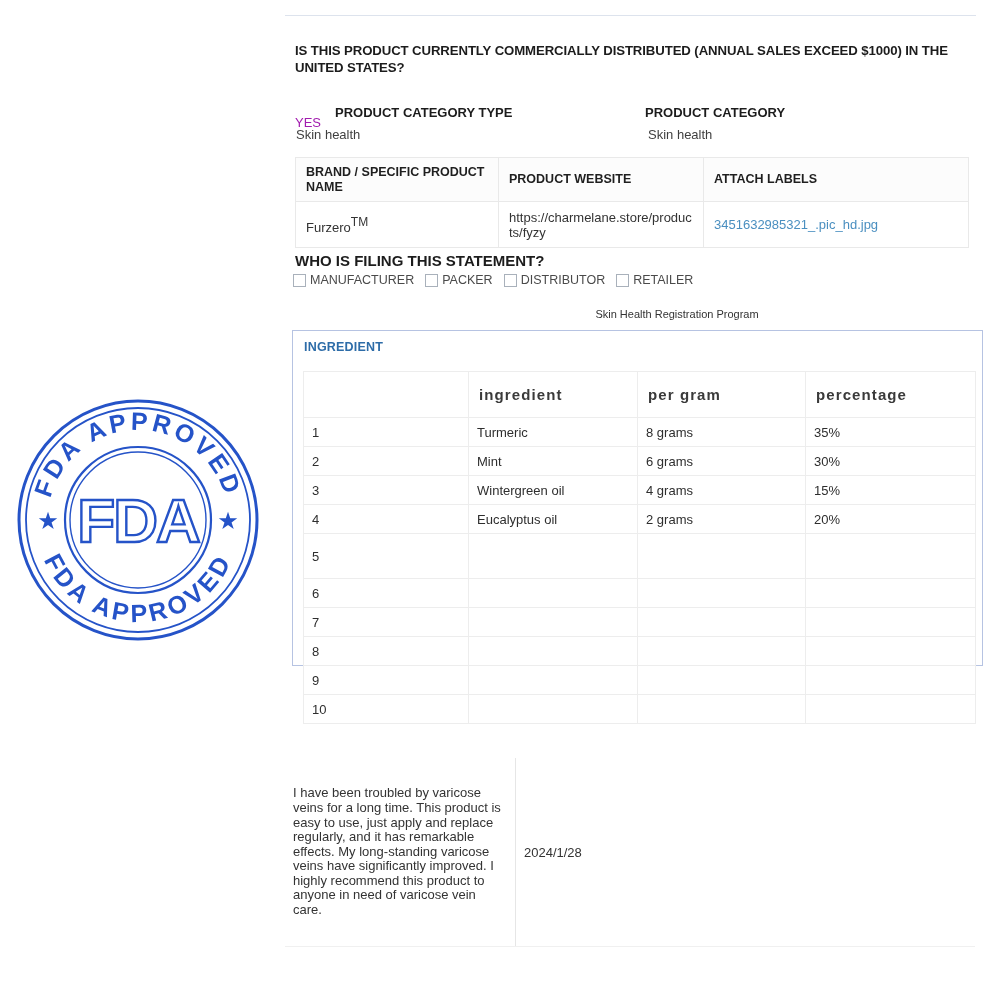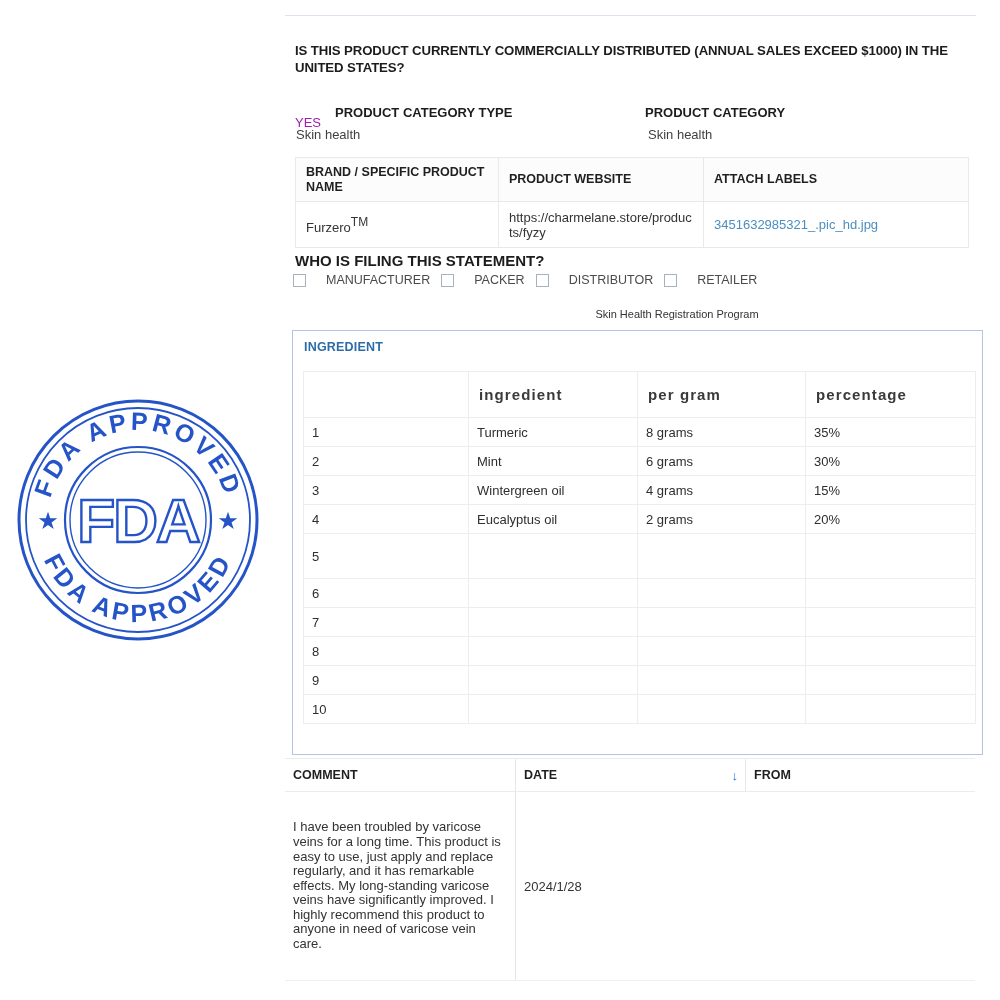--- a/index.html
+++ b/index.html
@@ -21,27 +21,27 @@
       padding:4px 10px;box-sizing:border-box;}
   .brand-table th{height:44px;font-size:12.5px;font-weight:bold;color:#1f1f1f;background:#fcfcfc;line-height:15px;}
   .brand-table td{height:46px;font-size:13px;color:#333;}
   .website-cell{word-break:break-all;line-height:15px;color:#444;}
   .file-link{color:#4a8fc0;text-decoration:none;cursor:pointer;}
   sup.tm{font-size:12px;vertical-align:6px;letter-spacing:0;}
 
   
   .filing-question{left:295px;top:252px;font-weight:bold;font-size:15px;color:#1c1c1c;}
   .filing-options{left:293px;top:273px;display:flex;gap:11px;align-items:center;}
-  .chk-item{display:inline-flex;align-items:center;gap:20px;font-size:12.5px;color:#4a4a4a;cursor:pointer;}
+  .chk-item{display:inline-flex;align-items:center;gap:4px;font-size:12.5px;color:#4a4a4a;cursor:pointer;}
   .chk-box{display:inline-block;width:11px;height:11px;border:1px solid #a9b1bb;background:#fff;}
 
   .program-title{left:677px;top:308px;transform:translateX(-50%);font-size:11px;color:#333;white-space:nowrap;}
 
   
-  .ingredient-box{left:292px;top:330px;width:691px;height:425px;border:1px solid #b6c3e2;box-sizing:border-box;background:#fff;}
+  .ingredient-box{left:292px;top:330px;width:691px;height:336px;border:1px solid #b6c3e2;box-sizing:border-box;background:#fff;}
   .ingredient-title{position:absolute;left:11px;top:9px;font-weight:bold;font-size:12.5px;color:#2d6ca8;letter-spacing:0.2px;}
   .ingredient-table{position:absolute;left:10px;top:40px;}
   .ingredient-table table{border-collapse:collapse;table-layout:fixed;width:672px;}
   .ingredient-table th,.ingredient-table td{border:1px solid #ededed;text-align:left;vertical-align:middle;box-sizing:border-box;}
   .ingredient-table th{height:46px;font-size:15px;font-weight:bold;letter-spacing:1.1px;color:#3a3a3a;padding:0 0 0 10px;background:#fff;}
   .ingredient-table td{font-size:13px;color:#2e2e2e;padding:0 0 0 8px;}
   .ingredient-table tbody tr{height:29px;}
   .ingredient-table tbody tr:nth-child(5){height:45px;}
 
   
@@ -204,28 +204,20 @@
               <td></td>
               <td></td>
               <td></td>
             </tr>
           </tbody>
       </table>
     </div>
   </div>
 
   <div class="abs comments">
-    <div class="c-header">
-      <div class="c-hcell">COMMENT</div>
-      <div class="c-hcell bordered date">
-        <span>DATE</span>
-        <span class="sort-arrow">↓</span>
-      </div>
-      <div class="c-hcell bordered">FROM</div>
-    </div>
     <div class="c-body">
       <div class="c-bcell">
         <div class="comment-text">I have been troubled by varicose veins for a long time. This product is easy to use, just apply and replace regularly, and it has remarkable effects. My long-standing varicose veins have significantly improved. I highly recommend this product to anyone in need of varicose vein care.</div>
       </div>
       <div class="c-bcell bordered">
         <span class="c-value">2024/1/28</span>
       </div>
     </div>
   </div>
 

